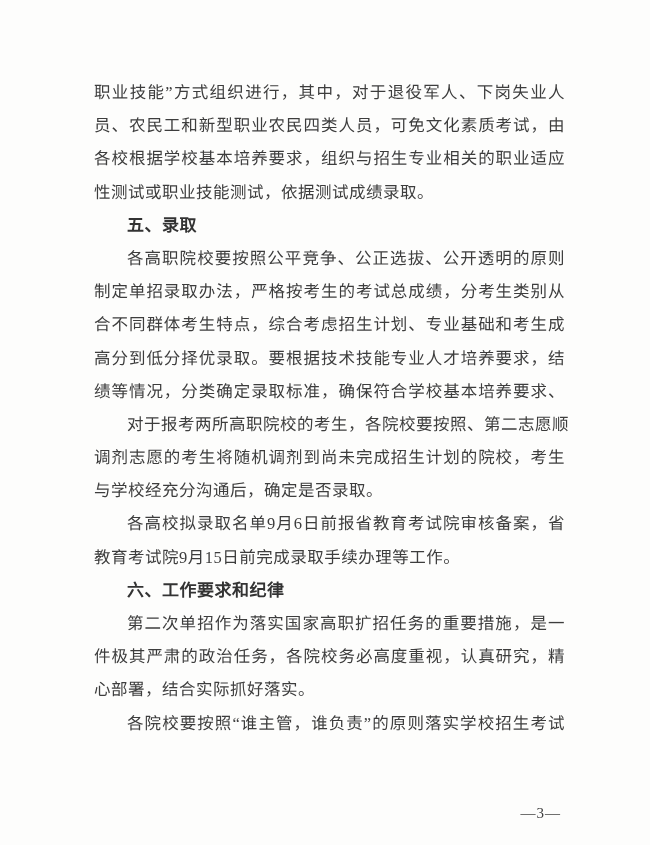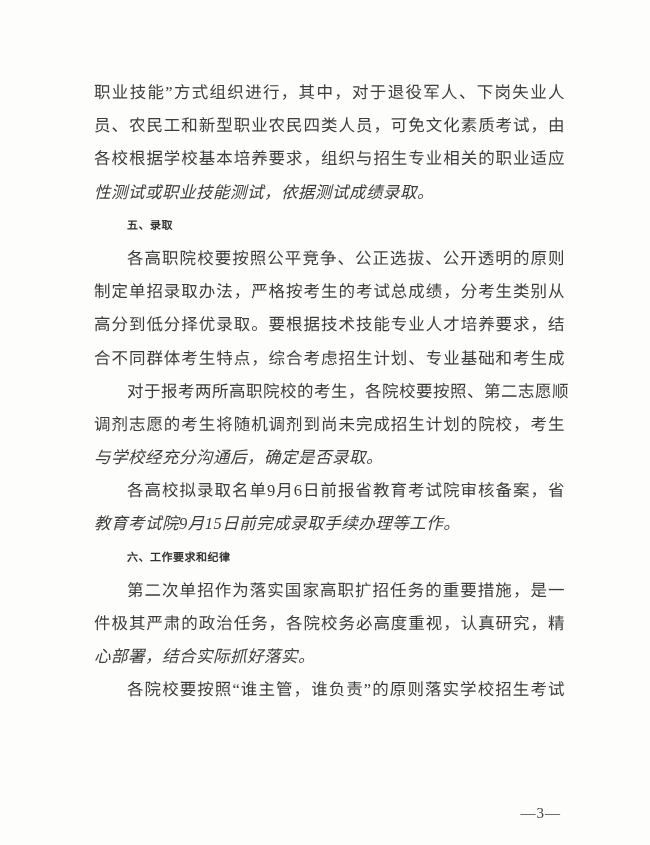--- a/index.html
+++ b/index.html
@@ -29,28 +29,27 @@
     line-height: 33.2px;
     font-size: 16.5px;
     text-align: justify;
     text-align-last: justify;
     white-space: nowrap;
     letter-spacing: 0.5px;
   }
   .line.short {
     text-align: right;
     text-align-last: left;
-    font-style: italic;
   }
   .line.indent {
     text-indent: 33px;
   }
   .line.heading {
     font-weight: 700;
-    font-size: 11px;
+    font-size: 17px;
     text-align: center;
     text-align-last: left;
     text-indent: 33px;
     color: #333;
   }
   .page-number {
     position: absolute;
     top: 802px;
     right: 88px;
     font-size: 15px;
@@ -64,22 +63,23 @@
 
 <div class="sheet">
   <div class="content">
       <div class="line">职业技能”方式组织进行，其中，对于退役军人、下岗失业人</div>
       <div class="line">员、农民工和新型职业农民四类人员，可免文化素质考试，由</div>
       <div class="line">各校根据学校基本培养要求，组织与招生专业相关的职业适应</div>
       <div class="line short">性测试或职业技能测试，依据测试成绩录取。</div>
       <div class="line heading">五、录取</div>
       <div class="line indent">各高职院校要按照公平竞争、公正选拔、公开透明的原则</div>
       <div class="line">制定单招录取办法，严格按考生的考试总成绩，分考生类别从</div>
+      <div class="line">合不同群体考生特点，综合考虑招生计划、专业基础和考生成</div>
       <div class="line">高分到低分择优录取。要根据技术技能专业人才培养要求，结</div>
-      <div class="line">合不同群体考生特点，综合考虑招生计划、专业基础和考生成</div>
+      <div class="line">绩等情况，分类确定录取标准，确保符合学校基本培养要求、</div>
       <div class="line indent">对于报考两所高职院校的考生，各院校要按照、第二志愿顺</div>
       <div class="line">调剂志愿的考生将随机调剂到尚未完成招生计划的院校，考生</div>
       <div class="line short">与学校经充分沟通后，确定是否录取。</div>
       <div class="line indent">各高校拟录取名单9月6日前报省教育考试院审核备案，省</div>
       <div class="line short">教育考试院9月15日前完成录取手续办理等工作。</div>
       <div class="line heading">六、工作要求和纪律</div>
       <div class="line indent">第二次单招作为落实国家高职扩招任务的重要措施，是一</div>
       <div class="line">件极其严肃的政治任务，各院校务必高度重视，认真研究，精</div>
       <div class="line short">心部署，结合实际抓好落实。</div>
       <div class="line indent">各院校要按照“谁主管，谁负责”的原则落实学校招生考试</div>

